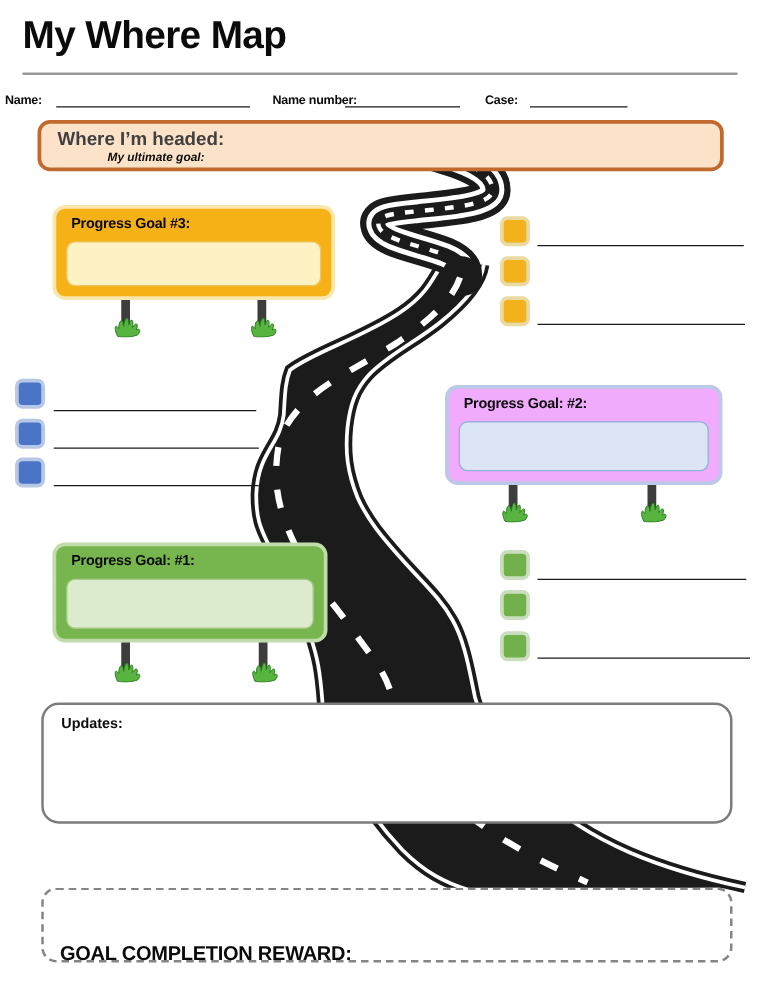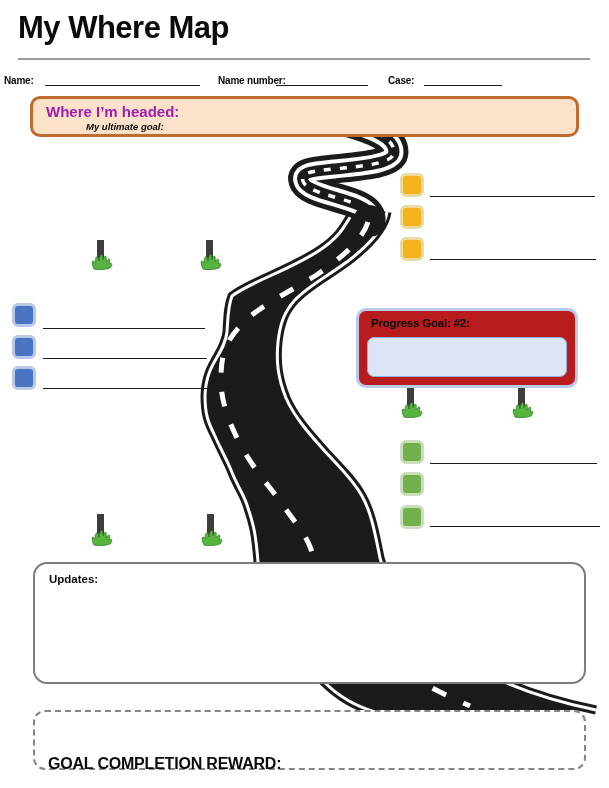--- a/index.html
+++ b/index.html
@@ -10,44 +10,44 @@
   .z2{z-index:2;}
 
   .title{left:18px;top:10px;font-size:31px;font-weight:800;letter-spacing:-0.5px;margin:0;color:#0b0b0b;}
   .title-rule{left:18px;top:58px;width:572px;height:0;border-top:2px solid #9a9a9a;}
 
   .field-label{top:75px;font-size:10px;font-weight:bold;letter-spacing:-0.2px;color:#0b0b0b;}
   .blank{top:85px;height:0;border-top:1.6px solid #1a1a1a;}
 
   .dest{left:30px;top:96px;width:549px;height:41px;box-sizing:border-box;
         background:#fbe2c9;border:3px solid #c06a2e;border-radius:10px;padding:4px 13px;}
-  .dest-h{font-size:15px;font-weight:bold;color:#a21caf;}
+  .dest-h{font-size:15px;font-weight:bold;color:#404040;}
   .dest-s{font-size:9.5px;font-weight:bold;font-style:italic;margin-top:1px;color:#0b0b0b;margin-left:40px;}
 
   .sign{box-sizing:border-box;border-radius:10px;}
   .sign-label{font-size:11.5px;font-weight:bold;color:#0b0b0b;padding:6px 12px 0 12px;letter-spacing:-0.2px;}
   .sign-panel{position:absolute;left:8px;right:8px;top:26px;bottom:8px;border-radius:7px;}
 
   .sign3{left:42px;top:164px;width:226px;height:76px;background:#f6b116;border:3px solid #fbe7ad;}
   .panel3{background:#fdf2c4;border:1px solid #edc65f;}
-  .sign2{left:356px;top:308px;width:222px;height:80px;background:#b91c1c;border:3px solid #bac9e8;}
+  .sign2{left:356px;top:308px;width:222px;height:80px;background:#f0abfc;border:3px solid #bac9e8;}
   .panel2{background:#dbe5f4;border:1px solid #8fb0dc;}
   .sign1{left:42px;top:434px;width:220px;height:80px;background:#77b54e;border:3px solid #c0dcaa;}
   .panel1{background:#dcebcd;border:1px solid #a8cd8a;}
 
   .post{width:7px;height:26px;background:#3d3d3d;}
   .grass{width:24px;height:18px;}
 
   .sq{width:24px;height:24px;box-sizing:border-box;border-radius:6px;}
   .sq-y{background:#f3b11b;border:3px solid #ead9a0;}
   .sq-b{background:#4a74c4;border:3px solid #b7c7e6;}
   .sq-g{background:#72b04c;border:3px solid #c9debc;}
   .wline{height:0;border-top:1.6px solid #1a1a1a;}
 
-  .updates{left:33px;top:562px;width:553px;height:122px;box-sizing:border-box;background:#fff;
+  .updates{left:33px;top:562px;width:553px;height:97px;box-sizing:border-box;background:#fff;
            border:2px solid #7c7c7c;border-radius:14px;padding:9px 14px;}
   .updates-label{font-size:11.5px;font-weight:bold;color:#0b0b0b;}
   .reward{left:33px;top:710px;width:553px;height:60px;box-sizing:border-box;background:#fff;
           border:2px dashed #858585;border-radius:12px;padding:7px 13px;}
   .reward-label{font-size:16px;font-weight:bold;letter-spacing:-0.2px;color:#0b0b0b;margin-top:36px;}
 </style>
 </head>
 <body>
 
 <div class="page">
@@ -105,20 +105,24 @@
   <div class="abs z2 field-label" style="left:218px;">Name number:</div>
   <div class="abs z2 blank" style="left:276px;width:92px;"></div>
   <div class="abs z2 field-label" style="left:388px;">Case:</div>
   <div class="abs z2 blank" style="left:424px;width:78px;"></div>
 
   <div class="abs z2 dest">
     <div class="dest-h">Where I’m headed:</div>
     <div class="dest-s">My ultimate goal:</div>
   </div>
 
+  <div class="abs z2 sign sign3">
+    <div class="sign-label">Progress Goal #3:</div>
+    <div class="sign-panel panel3"></div>
+  </div>
   <div class="abs z2 post" style="left:97px;top:240px;"></div>
   <div class="abs z2 post" style="left:206px;top:240px;"></div>
   <svg class="abs z2 grass" style="left:90px;top:252px;">
       <use href="#grassTuft"></use>
     </svg>
   <svg class="abs z2 grass" style="left:199px;top:252px;">
       <use href="#grassTuft"></use>
     </svg>
 
   <div class="abs z2 sq sq-y" style="left:400px;top:173px;"></div>
@@ -140,20 +144,24 @@
   </div>
   <div class="abs z2 post" style="left:407px;top:388px;height:24px;"></div>
   <div class="abs z2 post" style="left:518px;top:388px;height:24px;"></div>
   <svg class="abs z2 grass" style="left:400px;top:400px;">
       <use href="#grassTuft"></use>
     </svg>
   <svg class="abs z2 grass" style="left:511px;top:400px;">
       <use href="#grassTuft"></use>
     </svg>
 
+  <div class="abs z2 sign sign1">
+    <div class="sign-label">Progress Goal: #1:</div>
+    <div class="sign-panel panel1"></div>
+  </div>
   <div class="abs z2 post" style="left:97px;top:514px;"></div>
   <div class="abs z2 post" style="left:207px;top:514px;"></div>
   <svg class="abs z2 grass" style="left:90px;top:528px;">
       <use href="#grassTuft"></use>
     </svg>
   <svg class="abs z2 grass" style="left:200px;top:528px;">
       <use href="#grassTuft"></use>
     </svg>
 
   <div class="abs z2 sq sq-g" style="left:400px;top:440px;"></div>

